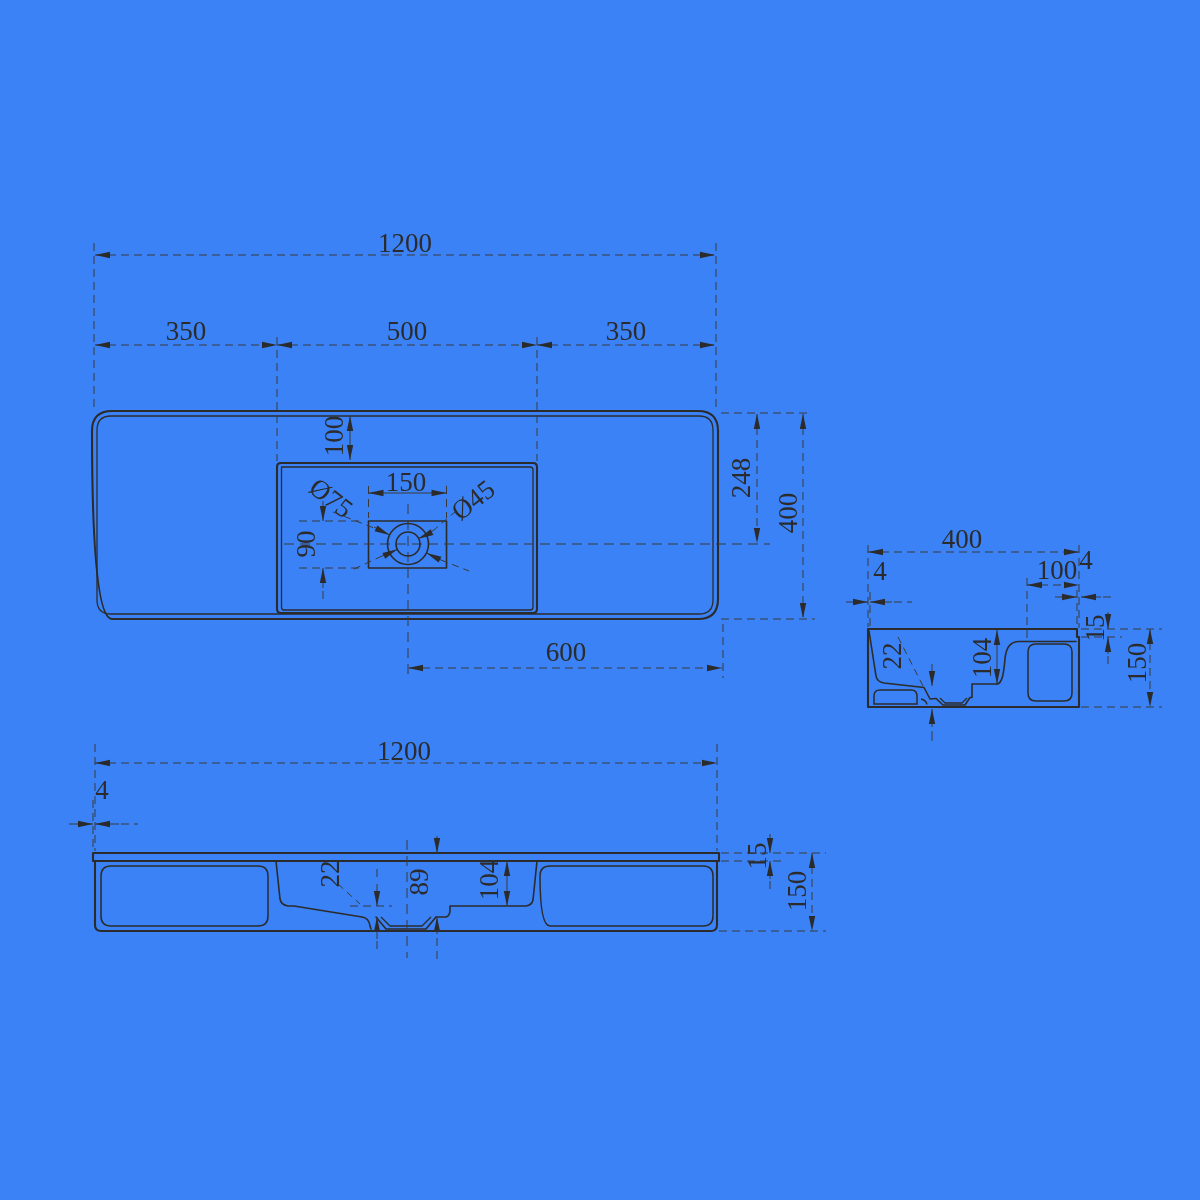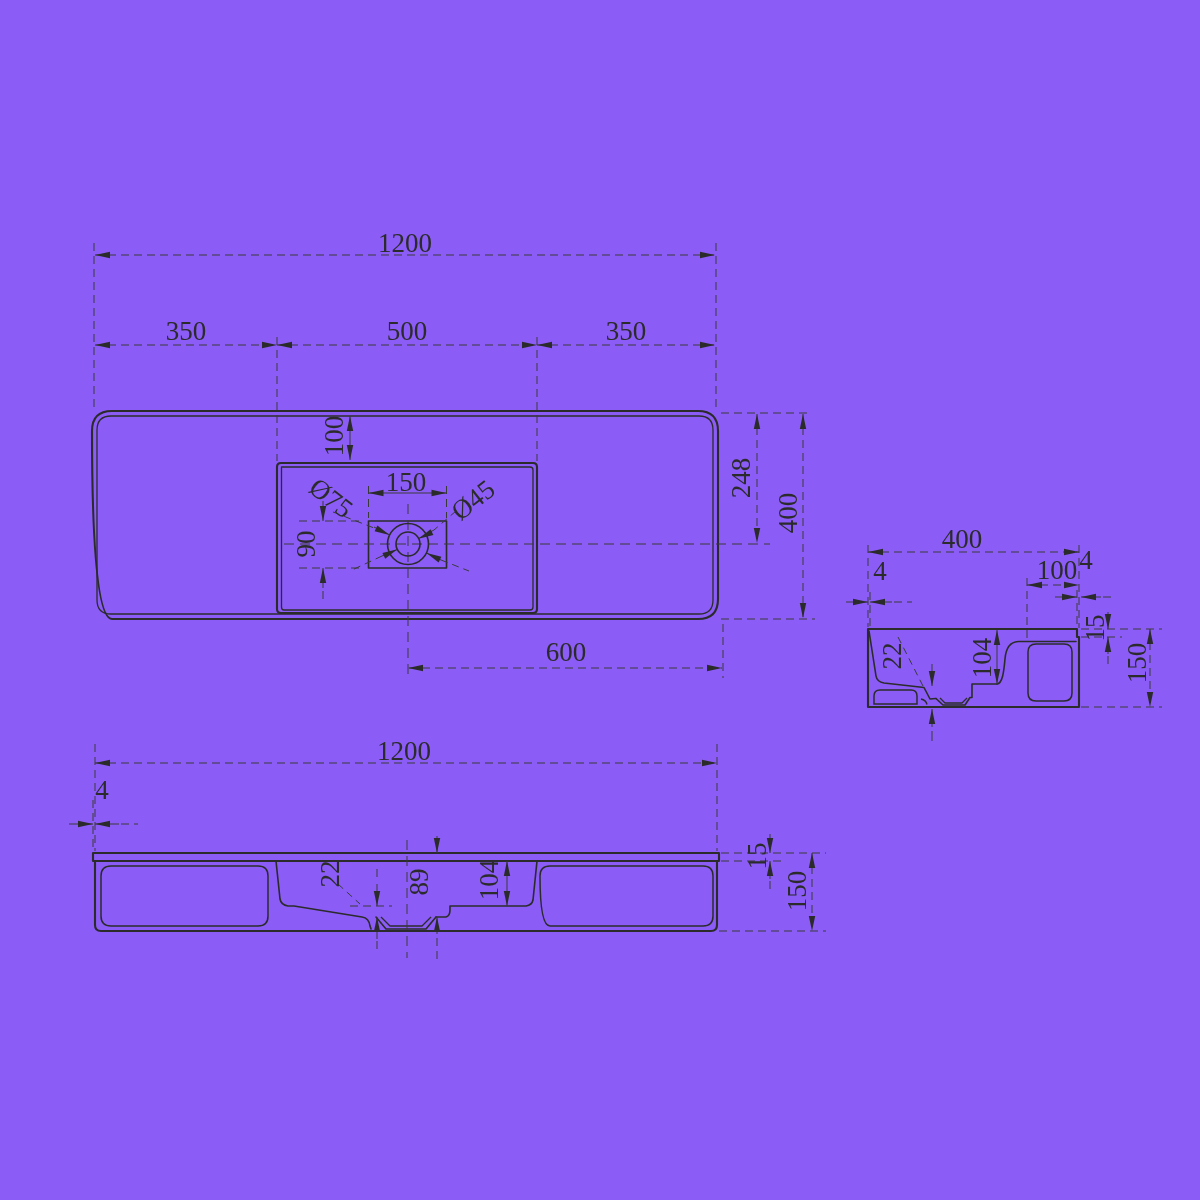--- a/index.html
+++ b/index.html
@@ -1,16 +1,16 @@
 <!DOCTYPE html>
 <html><head>
 <meta charset="utf-8">
 <style>
   html,body{margin:0;padding:0;background:#ffffff;}
-  .page{width:1200px;height:1200px;position:relative;background:#8b5cf6;overflow:hidden;}
+  .page{width:1200px;height:1200px;position:relative;background:#3b82f6;overflow:hidden;}
   svg text{font-family:"Liberation Serif","DejaVu Serif",serif;fill:#2b2b2b;}
   .ol{stroke:#2b2b2b;stroke-width:2.1;fill:none;stroke-linejoin:round;stroke-linecap:round;}
   .ol2{stroke:#2b2b2b;stroke-width:1.3;fill:none;stroke-linejoin:round;}
   .in{stroke:#2b2b2b;stroke-width:1.6;fill:none;stroke-linejoin:round;stroke-linecap:round;}
   .ch{stroke:#2b2b2b;stroke-width:1.5;fill:none;}
   .dim{stroke:#3a3a3a;stroke-width:1;fill:none;}
   .dimd{stroke:#3a3a3a;stroke-width:1;fill:none;stroke-dasharray:8 5;}
   .cl{stroke:#3a3a3a;stroke-width:1;fill:none;stroke-dasharray:10 6;}
   .ldr{stroke:#3a3a3a;stroke-width:1;fill:none;stroke-dasharray:7 5;}
   .ah{fill:#2b2b2b;stroke:none;}

